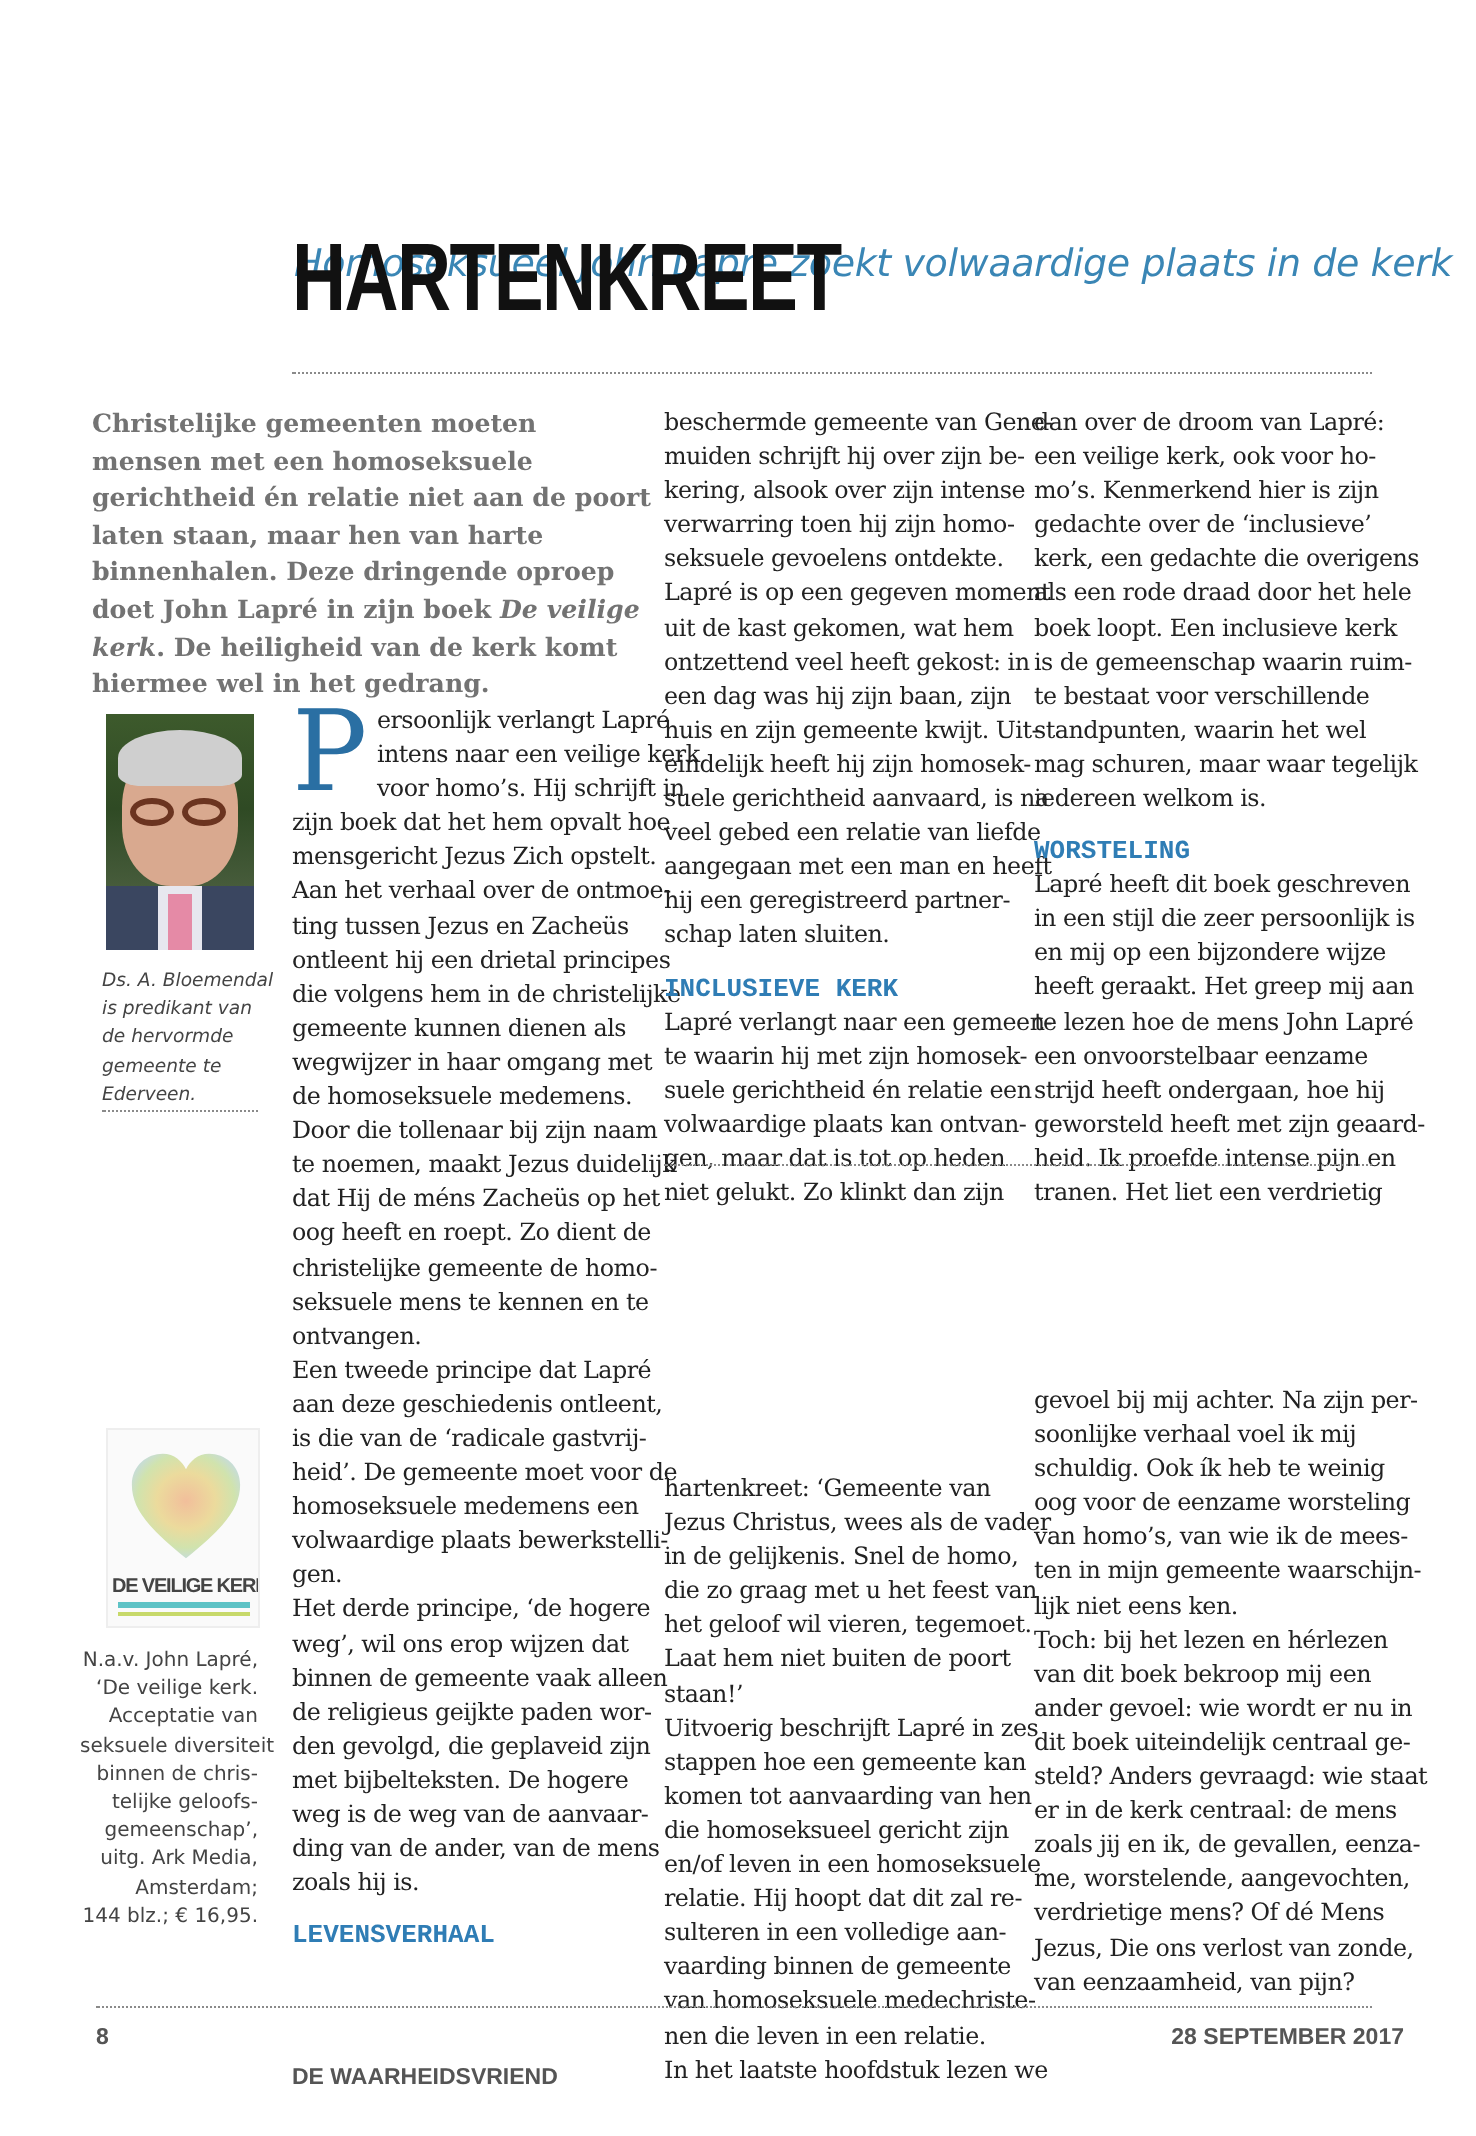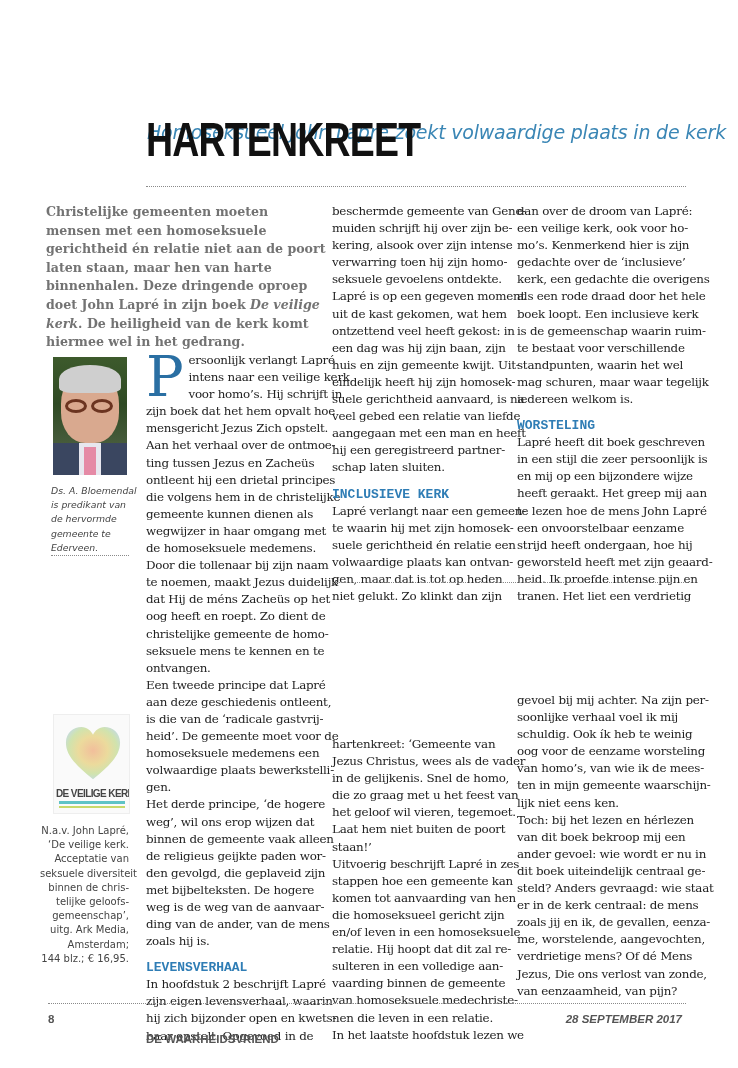--- a/index.html
+++ b/index.html
@@ -83,21 +83,21 @@
   .pullquote {
     position: absolute; left: 332px; top: 596px; width: 368px; text-align: center;
     font-family: "DejaVu Sans", sans-serif; font-style: italic;
     font-size: 17px; line-height: 30px; color: #3a86b5;
   }
   .pullquote .line { display: block; }
 
   .footer { position: absolute; top: 1013px; font-family: "Liberation Sans", sans-serif; font-weight: bold; font-size: 11.5px; color: #555; letter-spacing: 0; }
   .footer.page { left: 48px; }
   .footer.pub { left: 146px; margin-top: 20px; }
-  .footer.date { right: 56px; font-style: italic; }
+  .footer.date { right: 36px; }
 </style>
 </head>
 <body>
 
 <div class="kicker">Homoseksueel John Lapré zoekt volwaardige plaats in de kerk</div>
 <div class="headline">HARTENKREET</div>
 <div class="dotline" style="left:146px; top:186px; width:540px;"></div>
 
 <div class="intro"><span>Christelijke gemeenten moeten mensen met een homoseksuele gerichtheid én relatie niet aan de poort laten staan, maar hen van harte binnenhalen. Deze dringende oproep doet John Lapré in zijn boek </span><em>De veilige kerk</em><span>. De heiligheid van de kerk komt hiermee wel in het gedrang.</span></div>
 
@@ -183,26 +183,20 @@
       <span class="line">weg’, wil ons erop wijzen dat</span>
       <span class="line">binnen de gemeente vaak alleen</span>
       <span class="line">de religieus geijkte paden wor-</span>
       <span class="line">den gevolgd, die geplaveid zijn</span>
       <span class="line">met bijbelteksten. De hogere</span>
       <span class="line">weg is de weg van de aanvaar-</span>
       <span class="line">ding van de ander, van de mens</span>
       <span class="line">zoals hij is.</span>
     </div>
   <span class="subhead">LEVENSVERHAAL</span>
-  <div id="c1b">
-      <span class="line">In hoofdstuk 2 beschrijft Lapré</span>
-      <span class="line">zijn eigen levensverhaal, waarin</span>
-      <span class="line">hij zich bijzonder open en kwets-</span>
-      <span class="line">baar opstelt. Opgevoed in de</span>
-    </div>
 </div>
 
 <div class="col col2">
   <div id="c2">
       <span class="line">beschermde gemeente van Gene-</span>
       <span class="line">muiden schrijft hij over zijn be-</span>
       <span class="line">kering, alsook over zijn intense</span>
       <span class="line">verwarring toen hij zijn homo-</span>
       <span class="line">seksuele gevoelens ontdekte.</span>
       <span class="line">Lapré is op een gegeven moment</span>

